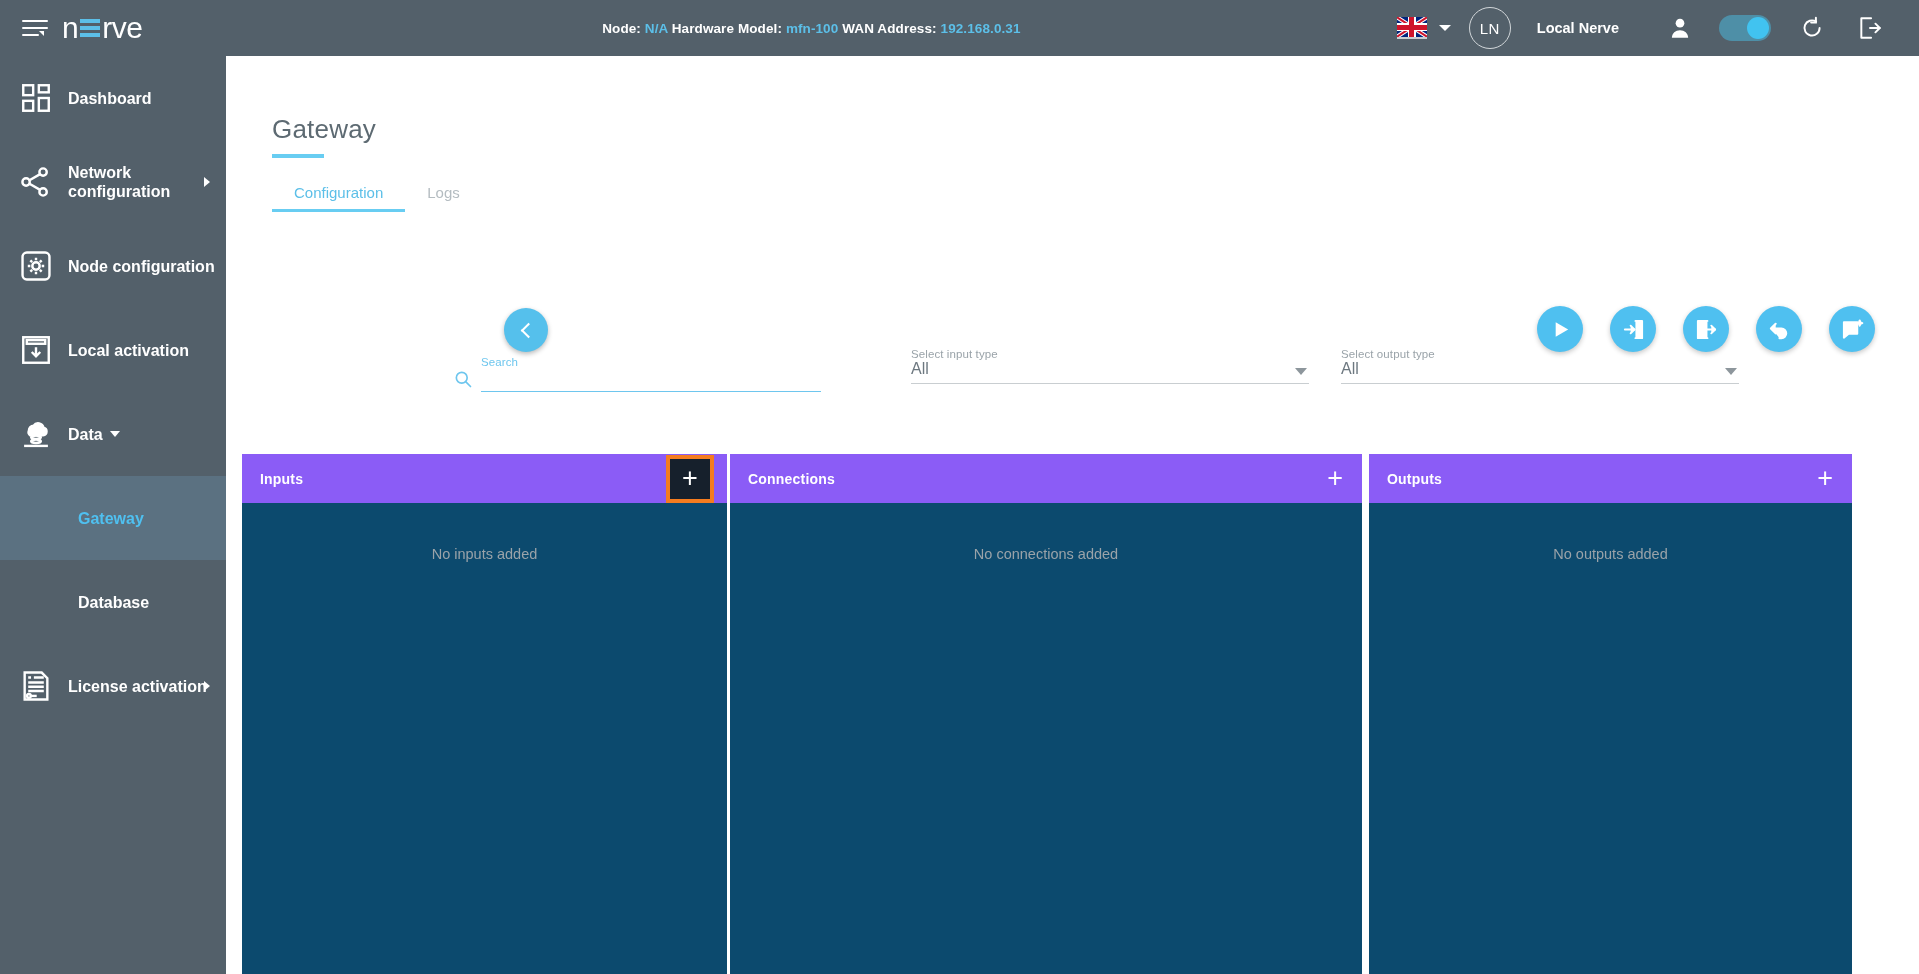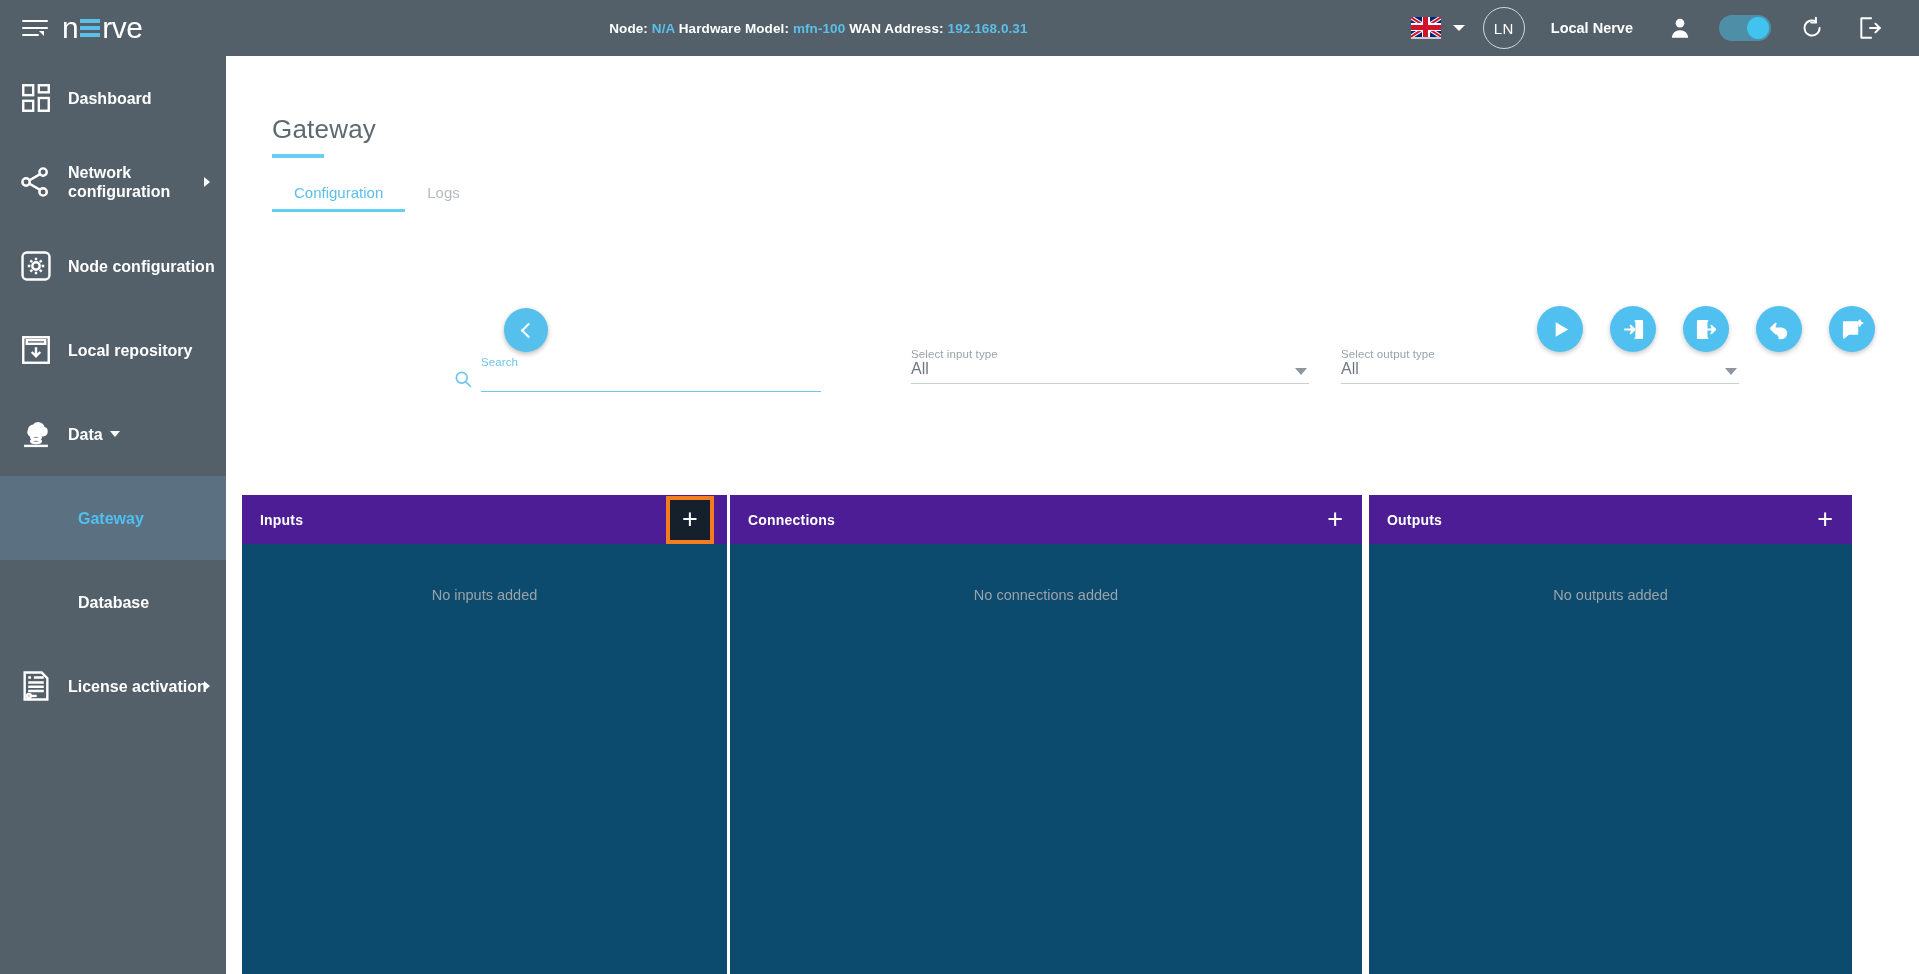--- a/index.html
+++ b/index.html
@@ -60,21 +60,21 @@
   .flag .crv { position: absolute; left: 12.5px; top: 0; width: 5px; height: 20px; background: #cf142b; }
   .flag .crh { position: absolute; left: 0; top: 7.5px; width: 30px; height: 5px; background: #cf142b; }
   .caret-dn { width: 0; height: 0; border-left: 6px solid transparent; border-right: 6px solid transparent;
               border-top: 6px solid #fff; margin-left: 12px; margin-right: 18px; cursor: pointer; }
   .avatar {
     width: 42px; height: 42px; border-radius: 50%;
     border: 1.6px solid #d2d7da; color: #fff;
     display: flex; align-items: center; justify-content: center;
     font-size: 15px; font-weight: 500; letter-spacing: .5px;
   }
-  .username { color: #fff; font-size: 14.5px; font-weight: bold; margin-left: 26px; margin-right: 34px; white-space: nowrap; }
+  .username { color: #fff; font-size: 14.5px; font-weight: bold; margin-left: 26px; margin-right: 48px; white-space: nowrap; }
   .ic { width: 26px; height: 26px; fill: none; stroke: #fff; stroke-width: 1.8; }
   .ic.filled { fill: #fff; stroke: none; }
   .icon-btn { cursor: pointer; display: flex; align-items: center; }
   .toggle {
     width: 52px; height: 26px; border-radius: 13px;
     background: #4e8fa7; position: relative; margin-left: 26px; margin-right: 28px; cursor: pointer;
   }
   .toggle .knob { position: absolute; right: 2px; top: 2px; width: 22px; height: 22px; border-radius: 50%; background: #41c3f0; } .gap2 { width: 32px; }
 
   
@@ -136,24 +136,23 @@
   .act {
     width: 46px; height: 46px; border-radius: 50%; background: #4fc0f0;
     display: flex; align-items: center; justify-content: center; cursor: pointer;
     box-shadow: 0 2px 5px rgba(0,0,0,.22);
   }
   .act svg { width: 23px; height: 23px; fill: #fff; }
 
   .panels { position: absolute; left: 0; top: 398px; width: 1693px; height: 520px; display: flex; gap: 0; }
   .panel { position: absolute; top: 0; }
   .panel-head {
-    height: 49px; background: #4c1d95; color: #fff;
+    height: 49px; background: #8b5cf6; color: #fff;
     display: flex; align-items: center; justify-content: space-between;
     padding: 0 16px 0 18px;
-    margin-top: 41px;
   }
   .panel-head .ptitle { font-size: 14px; font-weight: bold; letter-spacing: .2px; }
   .plus { font-size: 27px; line-height: 1; color: #fff; cursor: pointer; font-weight: 300; padding: 0 3px; }
   .plus.hl {
     background: #16202c; outline: 4px solid #f57c1f; outline-offset: -1px;
     width: 42px; height: 42px; display: flex; align-items: center; justify-content: center;
   }
   .panel-body {
     background: #0c4a6e; height: 471px;
     text-align: center; color: #9aa3a9; font-size: 14.5px; padding-top: 43px;
@@ -273,21 +272,21 @@
 
 
   <div class="nav-item">
     <span class="nico">
       <svg class="nsvg" viewBox="0 0 24 24">
           <rect x="3" y="3" width="18" height="18"></rect>
           <rect x="5.5" y="5" width="13" height="2.6"></rect>
           <path d="M12 10v6M9 13.4l3 3 3-3"></path>
         </svg>
     </span>
-    <span class="nlabel">Local repository</span>
+    <span class="nlabel">Local activation</span>
   </div>
 
 
   <div class="nav-item">
     <span class="nico">
       <svg class="nsvg" viewBox="0 0 24 24" stroke-width="1.5">
           <path d="M7 9.5a3.4 3.4 0 0 1 3.3-3.4 3.9 3.9 0 0 1 7 1.4A2.8 2.8 0 0 1 17 13H8a2.9 2.9 0 0 1-1-3.5z" fill="#fff" stroke="#fff"></path>
           <ellipse cx="12" cy="11.5" rx="3.4" ry="1.2"></ellipse>
           <ellipse cx="12" cy="14.3" rx="3.4" ry="1.2"></ellipse>
           <ellipse cx="12" cy="17.1" rx="3.4" ry="1.2"></ellipse>

